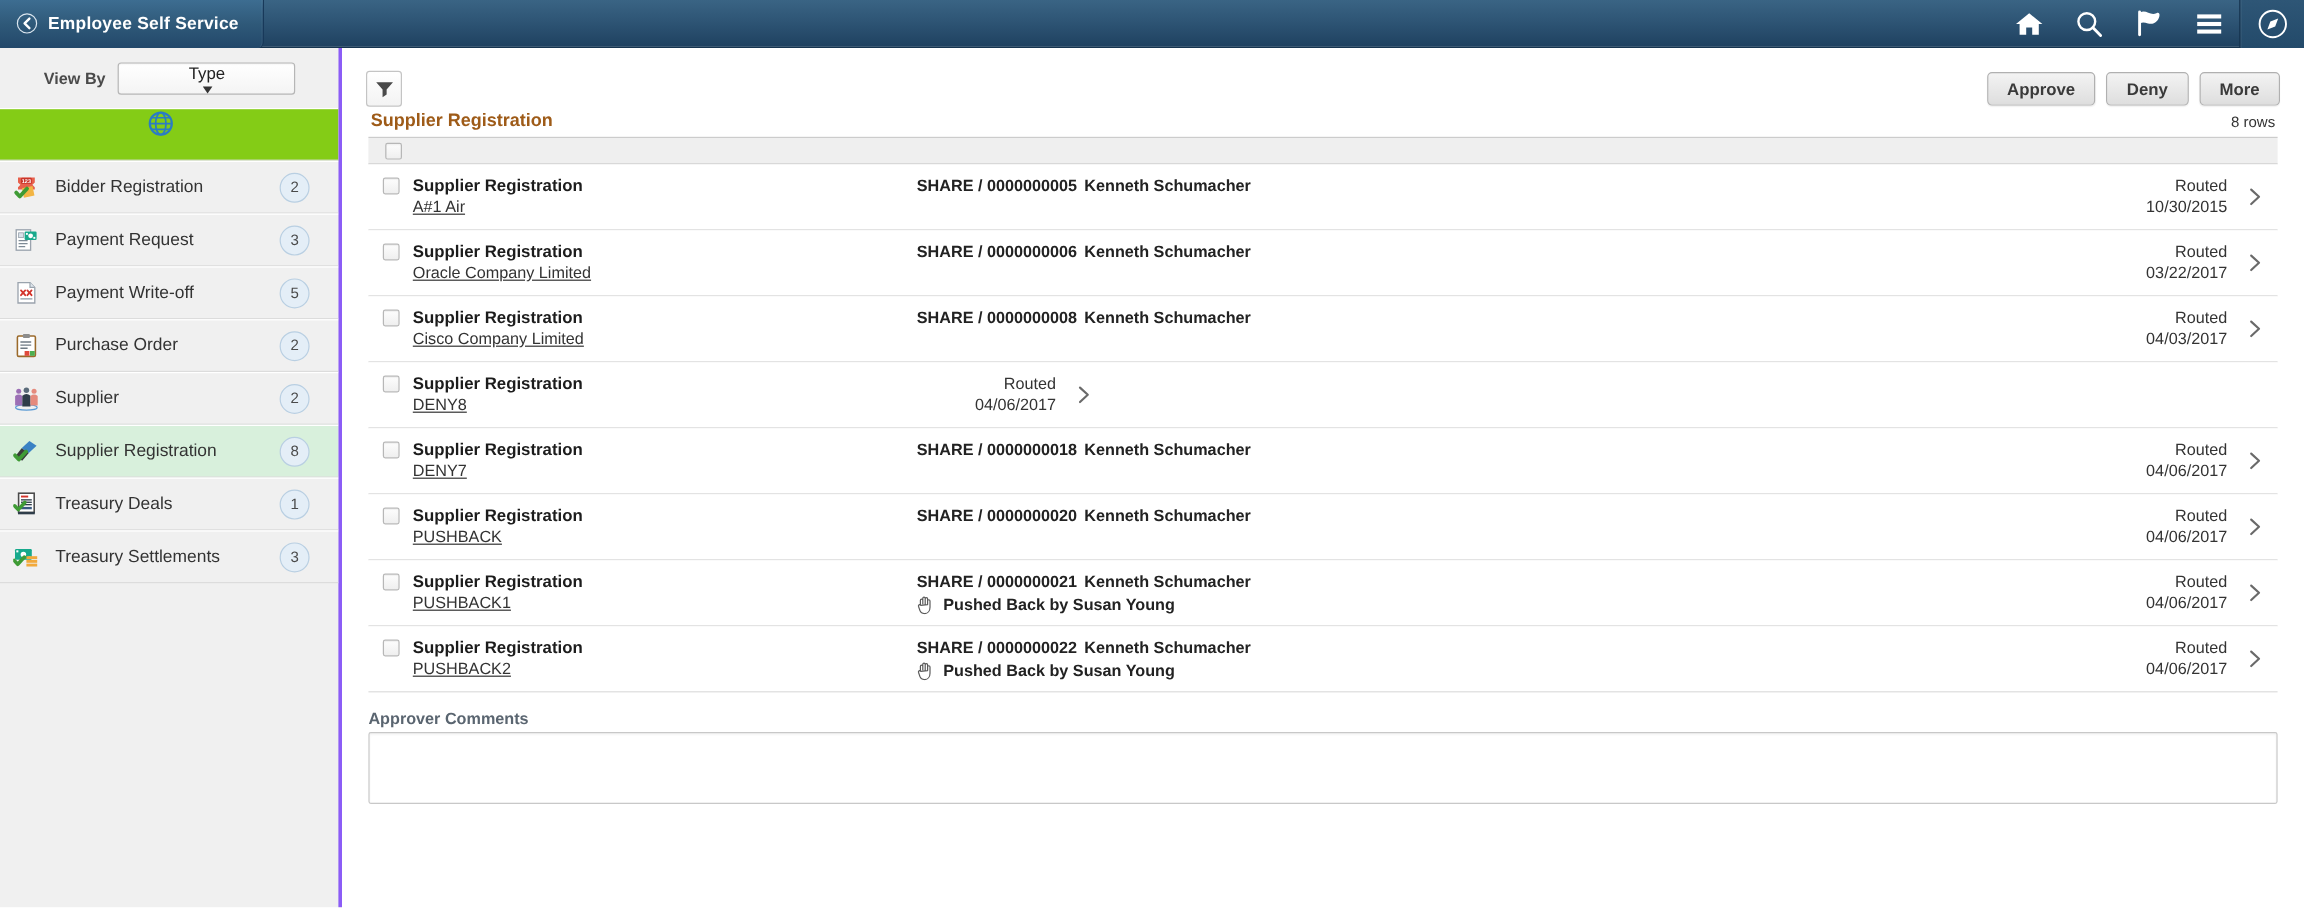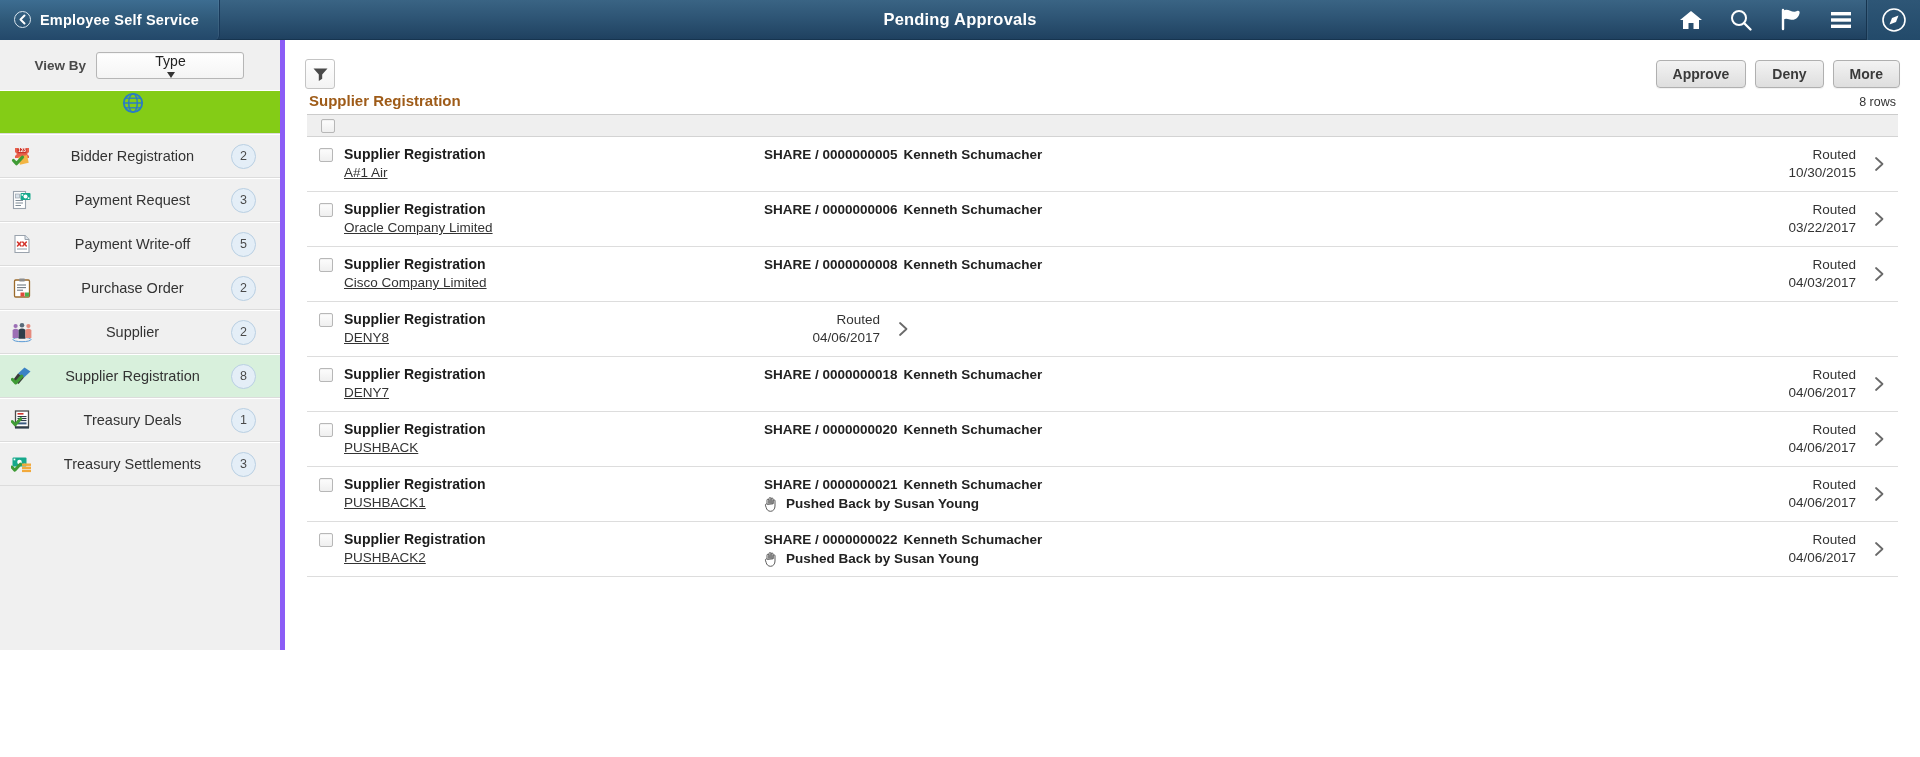--- a/index.html
+++ b/index.html
@@ -91,24 +91,23 @@
     width: 1920px;
     height: 717px;
     background: #ffffff;
   }
 
   
   .sidebar {
     width: 285px;
     flex: none;
     background: #f0f0f0;
-    border-right: 5px solid #8b5cf6;
-    height: 610px;
+    border-right: 3px solid #8b5cf6;
+    height: 716px;
     overflow: hidden;
-    text-align: center;
   }
 
   .viewby-row {
     height: 50px;
     display: flex;
     align-items: center;
     justify-content: flex-end;
     gap: 10px;
     padding: 0 36px 0 12px;
     background: #f0f0f0;
@@ -386,21 +385,20 @@
 
   <div class="back-tab">
     <span class="back-chevron">
       <svg width="9" height="11" viewBox="0 0 9 11">
           <polyline points="6.5,1.5 2.5,5.5 6.5,9.5" fill="none" stroke="#ffffff" stroke-width="2" stroke-linecap="round" stroke-linejoin="round"></polyline>
         </svg>
     </span>
     <span class="back-label">Employee Self Service</span>
   </div>
 
-  <div class="header-title">Pending Approvals</div>
 
   <div class="header-icons">
 
     <div class="hdr-icon">
       <svg width="24" height="22" viewBox="0 0 24 22">
         <path d="M12 2 L23 11 L20 11 L20 20 L14.5 20 L14.5 14 L9.5 14 L9.5 20 L4 20 L4 11 L1 11 Z" fill="#ffffff"></path>
       </svg>
     </div>
 
     <div class="hdr-icon">
@@ -820,15 +818,19 @@
           <div class="col-arrow">
             <svg width="11" height="16" viewBox="0 0 11 16">
                 <polyline points="2,2 8.5,8 2,14" fill="none" stroke="#6a6a6a" stroke-width="1.8" stroke-linecap="round" stroke-linejoin="round"></polyline>
               </svg>
           </div>
         </div>
 
       </div>
     </div>
 
+    <div class="comments-block">
+      <div class="comments-label">Approver Comments</div>
+      <textarea class="comments-box" placeholder="" style=""></textarea>
+    </div>
 
   </div>
 </div>
 
 </body></html>

